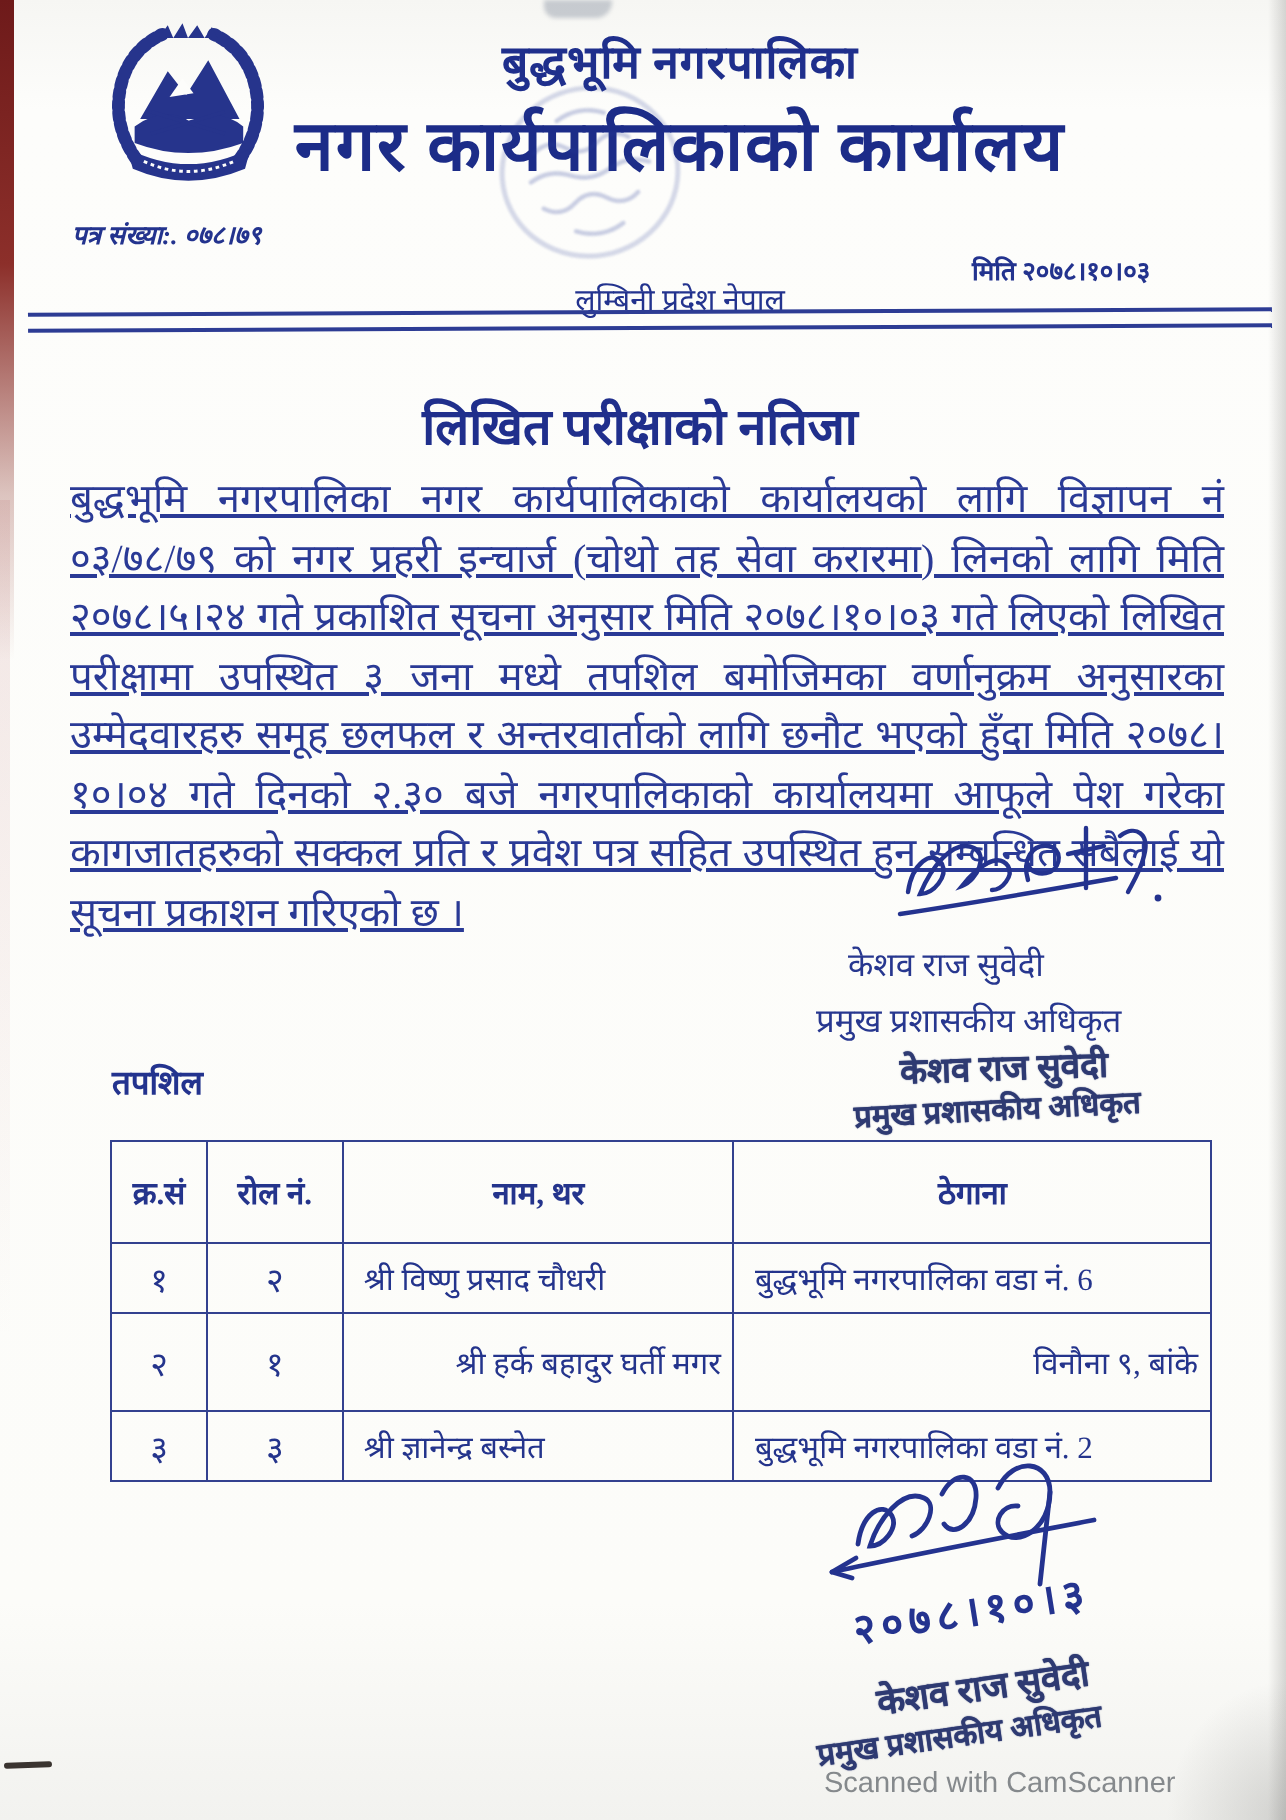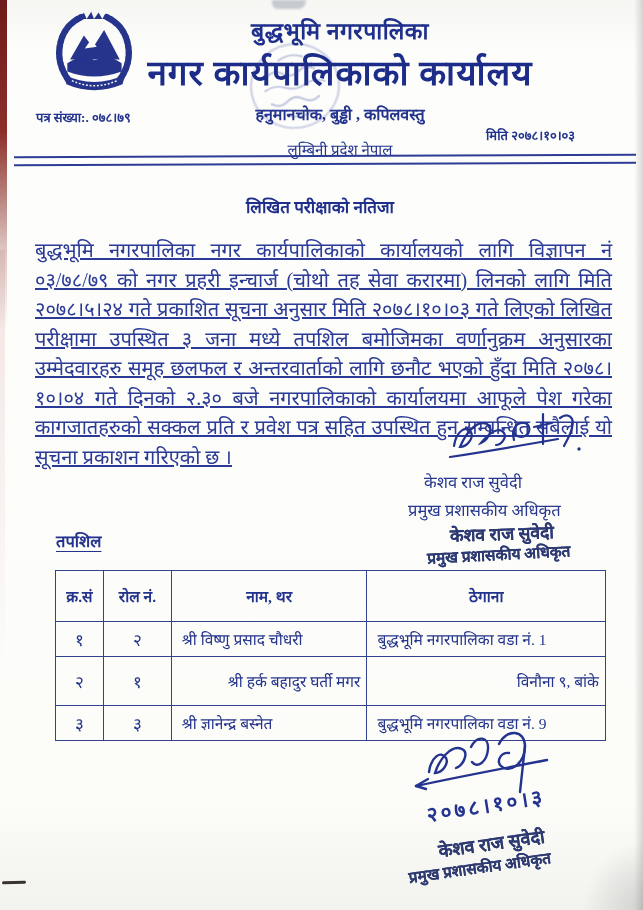--- a/index.html
+++ b/index.html
@@ -17,37 +17,37 @@
   .edge-right{right:0;top:0;width:9px;height:910px;background:linear-gradient(90deg,rgba(0,0,0,0),rgba(120,120,118,.28));}
   .corner-br{right:0;top:840px;width:60px;height:70px;background:radial-gradient(ellipse at 100% 100%,rgba(130,130,128,.30),rgba(130,130,128,0) 70%);}
   .smudge-top{left:272px;top:0;width:34px;height:9px;background:rgba(110,120,140,.35);border-radius:0 0 8px 6px;filter:blur(1px);}
   .dash-bl{left:2px;top:881px;width:24px;height:3px;background:#3a3430;transform:rotate(-2deg);border-radius:2px;}
   
   .emblem{left:48px;top:6px;width:92px;height:96px;}
   .muni{left:140px;top:14px;width:400px;text-align:center;font-size:23px;font-weight:bold;color:#1f2f8c;letter-spacing:.5px;}
   .office{left:80px;top:48px;width:520px;text-align:center;font-size:35px;font-weight:bold;color:#1c2c88;letter-spacing:1px;}
   .hstamp{left:243px;top:38px;width:104px;height:96px;opacity:.55;transform:rotate(-10deg);filter:blur(.4px);}
   .addr{left:170px;top:103px;width:340px;text-align:center;font-size:16px;font-weight:bold;color:#23338e;}
-  .letterno{left:36px;top:108px;font-size:13px;font-weight:bold;color:#23338e;}
+  .letterno{left:36px;top:108px;font-size:13px;font-weight:bold;color:#23338e;font-style:italic;}
   .hdate{left:486px;top:126px;font-size:13px;font-weight:bold;color:#23338e;}
   .province{left:220px;top:139px;width:240px;text-align:center;font-size:15px;font-weight:normal;color:#23338e;}
   .rule{left:14px;top:155px;width:622px;height:6px;border-top:2.5px solid #2d3c94;border-bottom:2px solid #2d3c94;transform:rotate(-.25deg);}
   
-  .title{left:120px;top:195px;width:400px;text-align:center;font-size:17px;font-weight:bold;color:#202f8c;}
+  .title{left:120px;top:195px;width:400px;text-align:center;font-size:25px;font-weight:bold;color:#202f8c;}
   .bodytext{left:35px;top:236px;width:577px;font-size:20px;line-height:29.5px;text-align:justify;color:#2a3a96;text-decoration:underline;}
   
   .sig1{left:448px;top:402px;width:138px;height:64px;}
   .sig1 path{stroke:#24338f;stroke-width:2.2;fill:none;stroke-linecap:round;}
   .name1{left:424px;top:470px;width:150px;font-size:16.5px;color:#27378f;}
   .desig1{left:408px;top:498px;width:200px;font-size:16.5px;color:#27378f;}
   .stampline{font-weight:bold;color:#2e3a72;text-shadow:0 0 .6px #2e3a72;}
   .st1a{left:450px;top:521px;font-size:17.5px;transform:rotate(-2deg);}
   .st1b{left:427px;top:543px;font-size:15.5px;transform:rotate(-3deg);}
   
-  .details{left:56px;top:529px;font-size:16.5px;font-weight:bold;text-decoration:underline;text-underline-offset:4px;color:#23338e;}
+  .details{left:56px;top:529px;font-size:16.5px;font-weight:bold;text-underline-offset:4px;color:#23338e;}
   table.results{position:absolute;left:55px;top:570px;width:551px;border-collapse:collapse;color:#24348c;font-size:15.5px;}
   table.results th,table.results td{border:1.6px solid #33418f;padding:2px 6px;}
   table.results th{font-weight:bold;height:46px;text-align:center;}
   table.results td{text-align:left;padding-left:10px;}
   table.results td.num{text-align:center;font-size:17px;padding-left:6px;}
   tr.r1 td{height:30px;} tr.r2 td{height:44px;text-align:right;} tr.r3 td{height:30px;}
   col.c1{width:48px;} col.c2{width:68px;} col.c3{width:196px;} col.c4{width:239px;}
   
   .sig2{left:413px;top:724px;width:152px;height:96px;}
   .sig2 path{stroke:#24338f;stroke-width:2.4;fill:none;stroke-linecap:round;}
@@ -89,21 +89,20 @@
     <ellipse cx="52" cy="48" rx="44" ry="42" fill="none" stroke="rgba(40,60,150,.35)" stroke-width="2.5"></ellipse>
     <g stroke="rgba(40,60,150,.45)" stroke-width="2.2" fill="none" stroke-linecap="round">
       <path d="M26,34 q8,-6 16,0 q8,6 16,0 q8,-6 16,0"></path>
       <path d="M22,48 q10,-5 20,0 q10,5 20,0 q10,-5 20,0"></path>
       <path d="M26,62 q8,6 16,0 q8,-6 16,0 q8,6 16,0"></path>
       <path d="M40,20 q12,-6 24,0"></path>
       <path d="M40,76 q12,6 24,0"></path>
     </g>
   </svg>
 
-  <div class="abs addr">हनुमानचोक, बुड्ढी , कपिलवस्तु</div>
   <div class="abs letterno">पत्र संख्या:. ०७८।७९</div>
   <div class="abs hdate">मिति २०७८।१०।०३</div>
   <div class="abs province">लुम्बिनी प्रदेश नेपाल</div>
   <div class="abs rule"></div>
 
   <div class="abs title">लिखित परीक्षाको नतिजा</div>
   <div class="abs bodytext">बुद्धभूमि नगरपालिका नगर कार्यपालिकाको कार्यालयको लागि विज्ञापन नं ०३/७८/७९ को नगर प्रहरी इन्चार्ज (चोथो तह सेवा करारमा) लिनको लागि मिति २०७८।५।२४ गते प्रकाशित सूचना अनुसार मिति २०७८।१०।०३ गते लिएको लिखित परीक्षामा उपस्थित ३ जना मध्ये तपशिल बमोजिमका वर्णानुक्रम अनुसारका उम्मेदवारहरु समूह छलफल र अन्तरवार्ताको लागि छनौट भएको हुँदा मिति २०७८।१०।०४ गते दिनको २.३० बजे नगरपालिकाको कार्यालयमा आफूले पेश गरेका कागजातहरुको सक्कल प्रति र प्रवेश पत्र सहित उपस्थित हुन सम्बन्धित सबैलाई यो सूचना प्रकाशन गरिएको छ ।</div>
 
   <svg class="abs sig1" viewBox="0 0 138 64">
     <path d="M6,44 C8,30 18,22 23,30 C26,36 19,45 12,45 C17,33 28,17 39,22 C46,25 41,38 33,41 C41,31 51,24 56,31 C59,36 53,43 48,43"></path>
@@ -131,43 +130,44 @@
         <tr>
       <th>क्र.सं</th>
       <th>रोल नं.</th>
       <th>नाम, थर</th>
       <th>ठेगाना</th>
     </tr>
     <tr class="r1">
       <td class="num">१</td>
       <td class="num">२</td>
       <td>श्री विष्णु प्रसाद चौधरी</td>
-      <td>बुद्धभूमि नगरपालिका वडा नं. 1</td>
+      <td>बुद्धभूमि नगरपालिका वडा नं. 6</td>
     </tr>
     <tr class="r2">
       <td class="num">२</td>
       <td class="num">१</td>
       <td>श्री हर्क बहादुर घर्ती मगर</td>
       <td>विनौना ९, बांके</td>
     </tr>
     <tr class="r3">
       <td class="num">३</td>
       <td class="num">३</td>
       <td>श्री ज्ञानेन्द्र बस्नेत</td>
-      <td>बुद्धभूमि नगरपालिका वडा नं. 9</td>
+      <td>बुद्धभूमि नगरपालिका वडा नं. 2</td>
     </tr>
   </tbody>
     </table>
 
   <svg class="abs sig2" viewBox="0 0 152 96">
     <path d="M16,48 C18,33 28,26 33,34 C36,40 29,49 22,49 C26,36 38,20 49,25 C56,28 51,41 43,44"></path>
     <path d="M58,23 C64,11 76,12 75,25 C74,38 64,45 59,38"></path>
     <path d="M86,20 C94,4 112,6 112,22 C112,40 96,50 88,42 C83,37 88,28 96,29"></path>
     <path d="M112,22 L107,68"></path>
     <path d="M3,62 C40,54 92,44 134,36"></path>
     <path d="M3,62 L15,55 M3,62 L13,65"></path>
   </svg>
   <div class="abs hwdate">२०७८।१०।३</div>
   <div class="abs stampline st2a">केशव राज सुवेदी</div>
   <div class="abs stampline st2b">प्रमुख प्रशासकीय अधिकृत</div>
 
+  <div class="abs camscan">Scanned with CamScanner</div>
 
 </div>
 
 </body></html>

